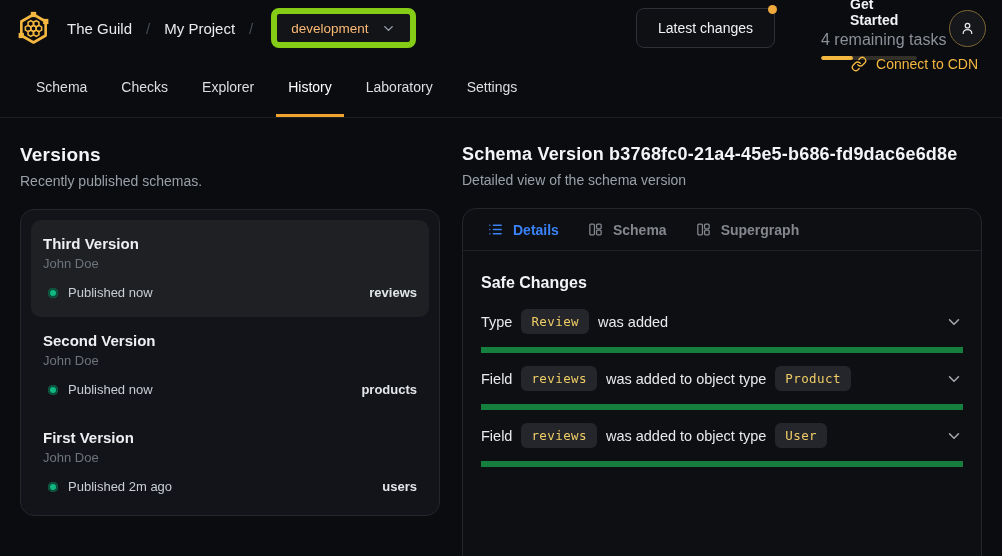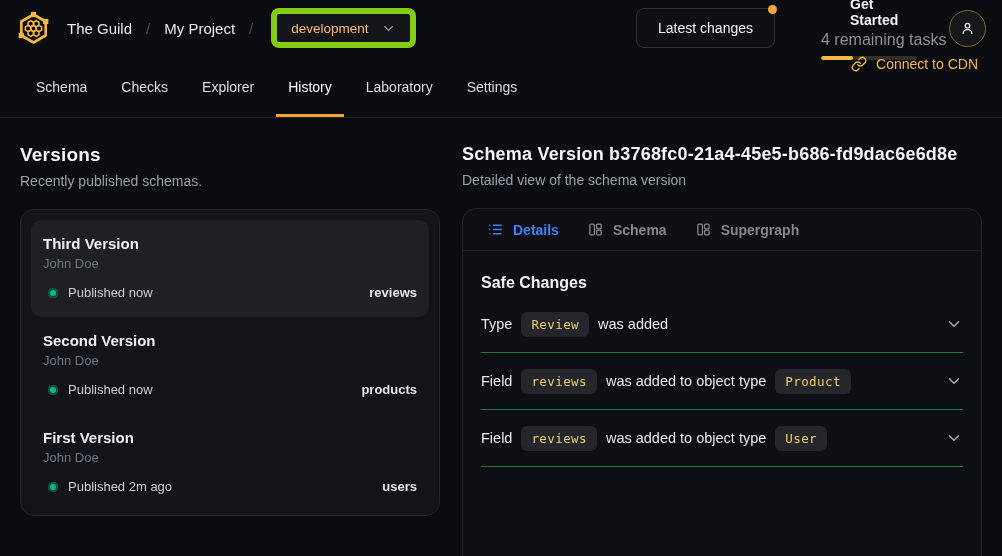--- a/index.html
+++ b/index.html
@@ -86,21 +86,21 @@
   .detail-tabs { display:flex; align-items:center; height:42px; padding:0 10px; border-bottom:1px solid #1e2126; }
   .d-tab {
     display:flex; align-items:center; gap:9px; padding:0 14px; height:100%;
     font-size:14px; font-weight:600; color:#84878d; cursor:pointer;
   }
   .d-tab.active { color:#3b82f6; }
   .detail-body { padding:13px 18px 0; }
   .safe-title { font-size:16px; font-weight:bold; color:#f1f3f5; margin:10px 0 4px; }
   .change-row {
     height:57px; display:flex; align-items:center; gap:9px;
-    border-bottom:1px solid #15803d; cursor:pointer;
+    border-bottom:6px solid #15803d; cursor:pointer;
   }
   .c-text { font-size:14.5px; color:#e8eaec; }
   .c-badge {
     font-family:"DejaVu Sans Mono", monospace; font-size:12.5px; letter-spacing:.4px;
     color:#efcd66; background:#25262b; border-radius:6px; padding:5px 10px;
   }
   .c-chev { margin-left:auto; color:#a8abb1; }
 </style>
 </head>
 <body>

